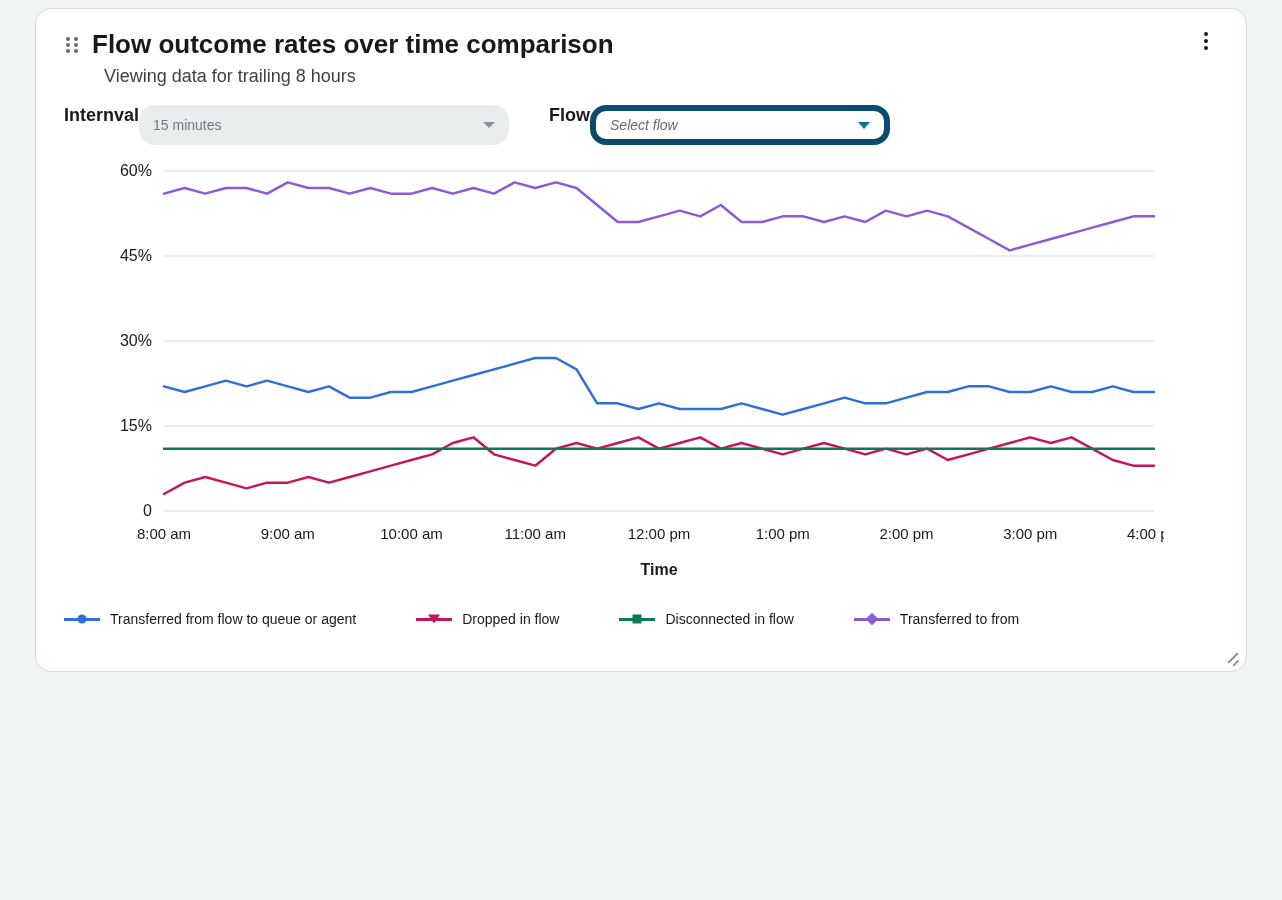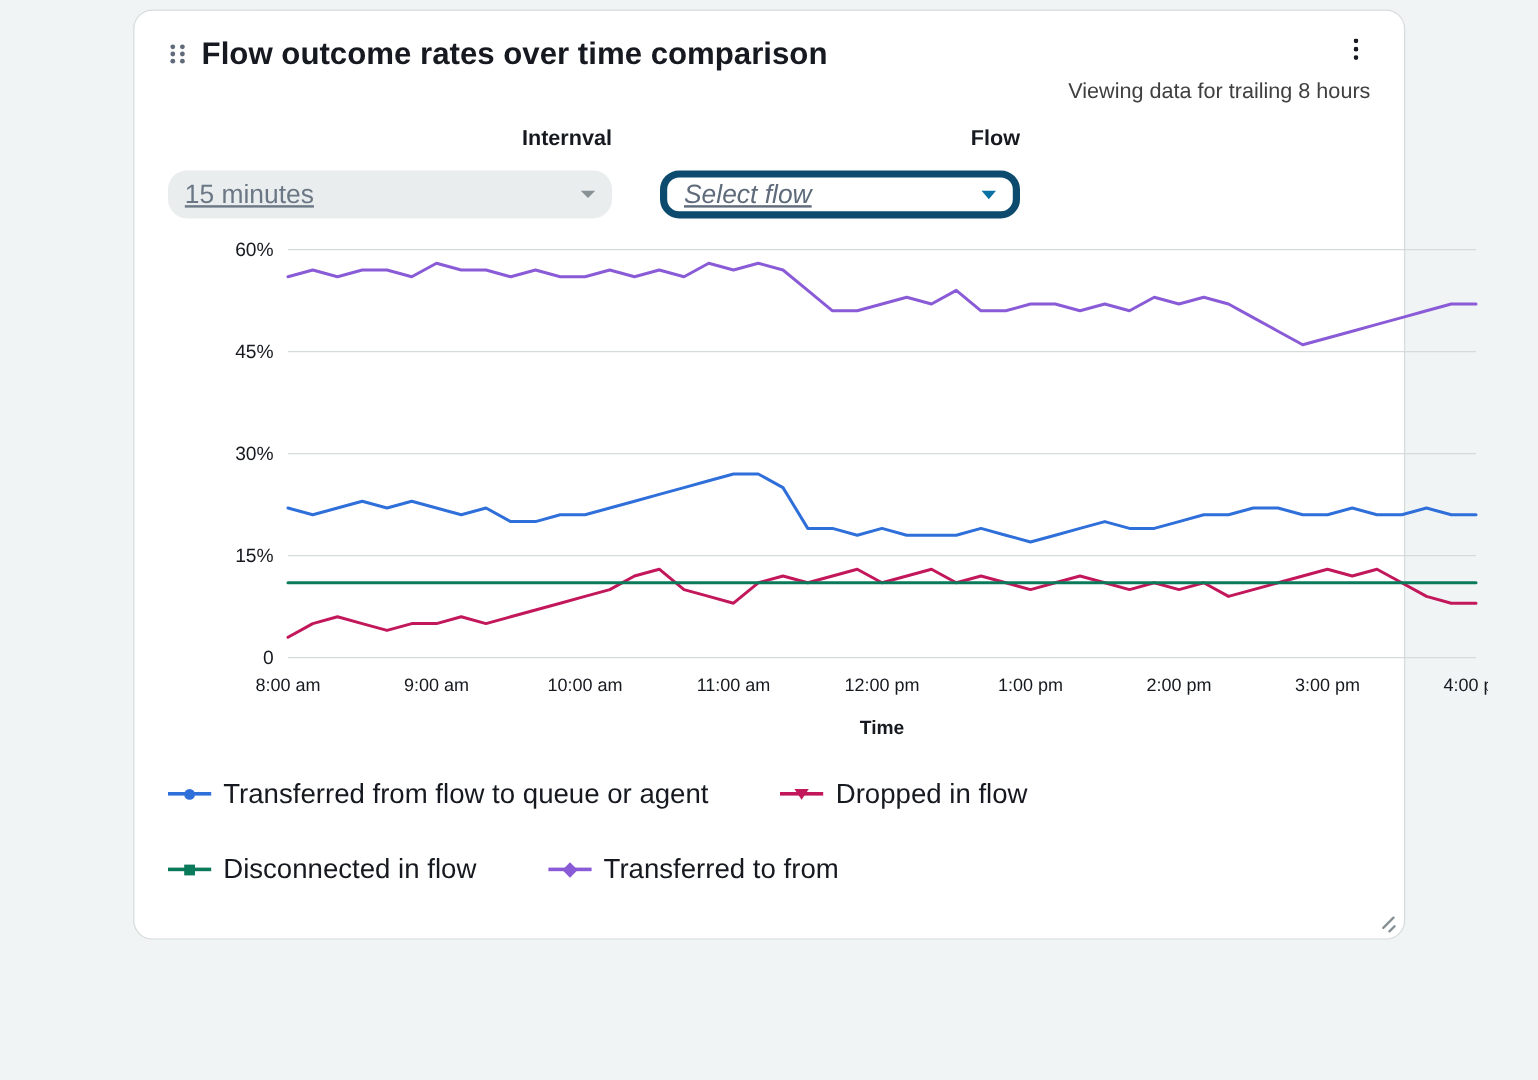--- a/index.html
+++ b/index.html
@@ -4,28 +4,27 @@
 <style>
   html, body {
     margin: 0;
     padding: 0;
     background: #f0f4f5;
     font-family: "Amazon Ember", "Helvetica Neue", Arial, sans-serif;
     color: #16191f;
   }
   .card {
     box-sizing: border-box;
-    width: 1060px;
+    width: 1212px;
     margin: 8px auto;
     background: #ffffff;
     border: 1px solid #d5dbdb;
     border-radius: 16px;
     padding: 20px 28px 44px 28px;
     position: relative;
-    text-align: right;
   }
   .card-header {
     display: flex;
     align-items: flex-start;
     justify-content: space-between;
   }
   .title-wrap {
     display: flex;
     align-items: center;
     gap: 12px;
@@ -44,31 +43,30 @@
   .kebab {
     width: 24px; height: 24px;
     display:flex; align-items:center; justify-content:center;
     cursor:pointer; border-radius:4px;
   }
   .filters {
     display:flex;
     gap: 40px;
     margin-bottom: 16px;
   }
-  .field { display:flex; flex-direction:column; gap:16px; }
+  .field { display:flex; flex-direction:row; gap:0; }
   .field-label { font-size: 18px; font-weight: 700; }
   .select {
     display:flex; align-items:center; justify-content:space-between;
     min-width: 300px; height: 40px;
     padding: 0 14px;
     border-radius: 16px;
-    font-size: 22px;
+    font-size: 14px;
     box-sizing:border-box;
     cursor:pointer;
-    text-decoration:underline;
   }
   .select.disabled {
     background:#e9edee;
     color:#6b7785;
     border:none;
   }
   .select.active {
     background:#ffffff;
     border:6px solid #0c4a6e;
     color:#5f6b7a;
@@ -86,21 +84,21 @@
   .chart-wrap { position:relative; width: 1100px; height: 420px; margin-left: 0; }
   .chart-svg { display:block; }
   .grid-line { stroke:#d5dbdb; stroke-width:1; }
   .axis-text { font-size:16px; fill:#16191f; font-family:inherit; }
   .x-tick { font-size:15px; fill:#16191f; text-anchor:middle; }
   .x-label { font-size:16px; font-weight:700; text-anchor:middle; fill:#16191f; }
 
   .legend {
     display:flex; flex-wrap:wrap; gap: 36px 60px;
     margin-top: 30px;
-    font-size: 23px;
+    font-size: 14px;
   }
   .legend-item { display:flex; align-items:center; gap: 10px; cursor:pointer; }
   .legend-line { width:36px; height:3px; position:relative; }
   .legend-marker { position:absolute; left:50%; top:50%; transform:translate(-50%,-50%); }
   .resize-handle {
     position:absolute; bottom:6px; right:8px;
     width:18px; height:18px; cursor:nwse-resize;
   }
   .resize-handle::before, .resize-handle::after {
     content:""; position:absolute; background:#879196; height:2px; border-radius:1px;

